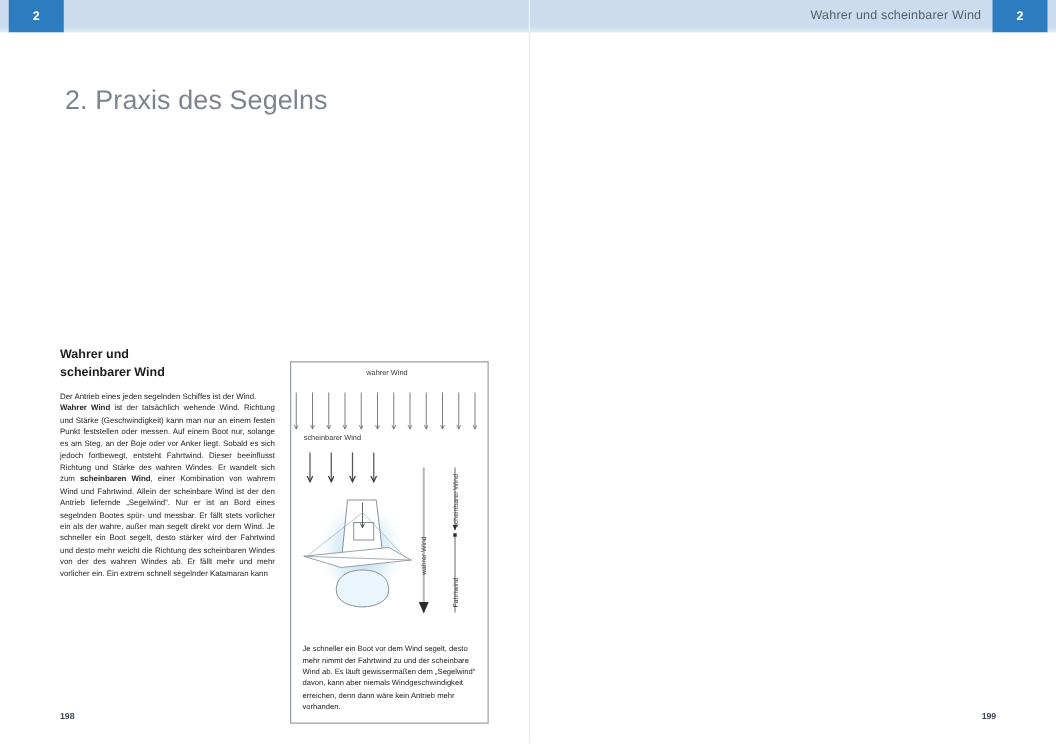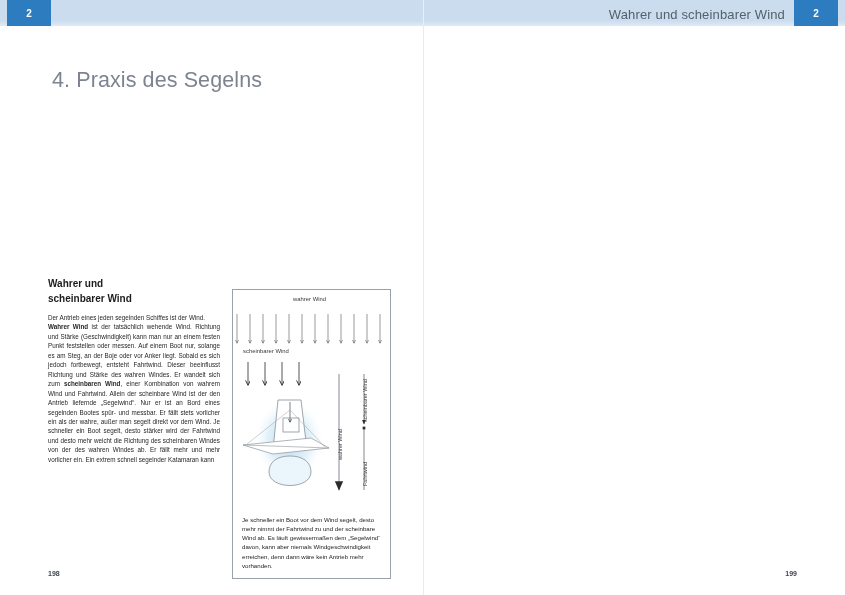--- a/index.html
+++ b/index.html
@@ -10,21 +10,21 @@
   .hdr{position:absolute;top:0;height:26px;background:#c9dcee;}
   .hdr.left{left:0;width:423px;}
   .hdr.right{left:424px;width:421px;}
   .hdr .strip{position:absolute;left:0;top:0;width:100%;height:26px;
       background:linear-gradient(to bottom,#cadcee 0%,#cadcee 78%,#dfeaf5 100%);}
   .tab{position:absolute;top:0;width:44px;height:26px;background:#2c7cbf;
       color:#ffffff;font-size:10px;font-weight:bold;display:flex;
       align-items:center;justify-content:center;}
   .tab.l{left:7px;}
   .tab.r{right:7px;}
-  .hdr-title{position:absolute;right:60px;top:7px;font-size:13px;color:#56606b;
+  .hdr-title{position:absolute;right:60px;top:7px;font-size:10px;color:#56606b;
       letter-spacing:.15px;white-space:nowrap;}
 
   
   .page{position:absolute;top:26px;background:#fff;}
   .page.left{left:0;width:423px;height:569px;border-right:1px solid #e8eaec;}
   .page.right{left:424px;width:421px;height:569px;}
   .gutter{position:absolute;left:423px;top:0;width:1px;height:595px;background:#eceef0;}
 
   h1.chapter{position:absolute;left:52px;top:42px;margin:0;font-size:21.5px;
       font-weight:normal;color:#7d8490;letter-spacing:.1px;}
@@ -73,21 +73,21 @@
   <div class="hdr right">
     <div class="strip"></div>
     <div class="hdr-title">Wahrer und scheinbarer Wind</div>
     <div class="tab r">2</div>
   </div>
 
   <div class="gutter"></div>
 
   <div class="page left">
 
-    <h1 class="chapter">4. Praxis des Segelns</h1>
+    <h1 class="chapter">2. Praxis des Segelns</h1>
 
     <h3 class="sub">
       <span>Wahrer und</span><br>
       <span>scheinbarer Wind</span>
     </h3>
 
     <div class="bodycol col-l1">
       <p class="lead">Der Antrieb eines jeden segelnden Schiffes ist der Wind.</p>
       <p><b>Wahrer Wind</b><span> ist der tatsächlich wehende Wind. Richtung und Stärke (Geschwindigkeit) kann man nur an einem festen Punkt feststellen oder messen. Auf einem Boot nur, solange es am Steg, an der Boje oder vor Anker liegt. Sobald es sich jedoch fortbewegt, entsteht Fahrtwind. Dieser beeinflusst Richtung und Stärke des wahren Windes. Er wandelt sich zum </span><b>scheinbaren Wind</b><span>, einer Kombination von wahrem Wind und Fahrtwind. Allein der scheinbare Wind ist der den Antrieb liefernde „Segelwind“. Nur er ist an Bord eines segelnden Bootes spür- und messbar. Er fällt stets vorlicher ein als der wahre, außer man segelt direkt vor dem Wind. Je schneller ein Boot segelt, desto stärker wird der Fahrtwind und desto mehr weicht die Richtung des scheinbaren Windes von der des wahren Windes ab. Er fällt mehr und mehr vorlicher ein. Ein extrem schnell segelnder Katamaran kann</span></p>
     </div>

